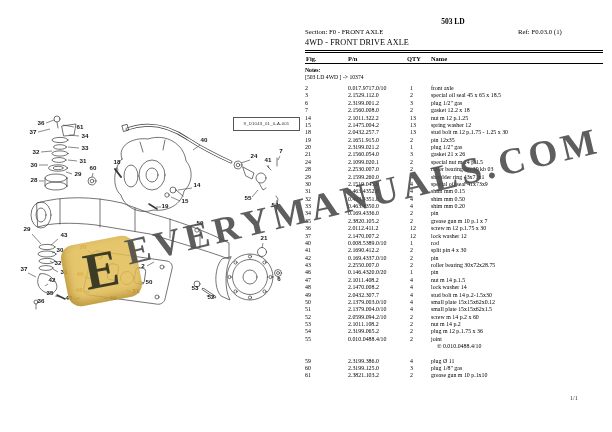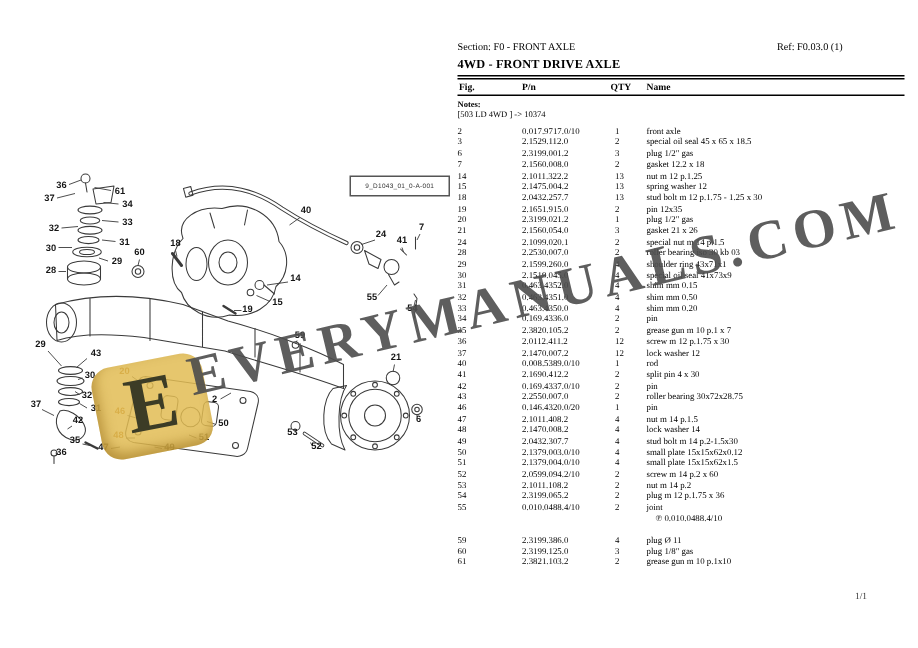--- a/index.html
+++ b/index.html
@@ -3,21 +3,21 @@
 <meta charset="utf-8">
 <style>
   html,body{margin:0;padding:0;background:#fff;}
   .page{position:relative;width:612px;height:432px;background:#ffffff;overflow:hidden;
         font-family:"Liberation Serif","DejaVu Serif",serif;color:#000;}
   
   .hdr-title{position:absolute;top:17px;left:305px;width:296px;text-align:center;
              font-weight:bold;font-size:7.5px;}
   .hdr-section{position:absolute;top:28px;left:305px;font-size:6.8px;}
   .hdr-ref{position:absolute;top:28px;left:518px;font-size:6.8px;}
-  .hdr-sub{position:absolute;top:37.5px;left:305px;font-weight:bold;font-size:8.2px;letter-spacing:.1px;}
+  .hdr-sub{position:absolute;top:37.5px;left:305px;font-weight:normal;font-size:8.2px;letter-spacing:.1px;}
   .rule{position:absolute;left:305px;width:298px;background:#000;}
   .r1{top:49.5px;height:1.7px;}
   .r2{top:52.4px;height:.8px;}
   .r3{top:62.8px;height:1.5px;}
   .colhdr{position:absolute;top:54.5px;font-weight:bold;font-size:6.4px;}
   .ch-fig{left:306px;} .ch-pn{left:348px;} .ch-qty{left:407px;} .ch-name{left:431px;}
   .notes-l{position:absolute;top:66.5px;left:305px;font-weight:bold;font-size:5.7px;}
   .notes-v{position:absolute;top:73.5px;left:305px;font-size:5.7px;}
   
   #rows{position:absolute;top:85px;left:305px;width:302px;font-size:5.9px;}
@@ -225,20 +225,21 @@
         <text x="143" y="268" text-anchor="middle" class="co">2</text>
         <line x1="263" y1="243" x2="262" y2="248" stroke="#3a3a3a" stroke-width="0.6"></line>
         <text x="264" y="240" text-anchor="middle" class="co">21</text>
         <line x1="278" y1="278" x2="278" y2="276" stroke="#3a3a3a" stroke-width="0.6"></line>
         <text x="279" y="281" text-anchor="middle" class="co">6</text>
       </g>
   </svg>
 
   <div class="dlabel">9_D1043_01_0-A-001</div>
 
+  <div class="hdr-title">503 LD</div>
   <div class="hdr-section">Section: F0 - FRONT AXLE</div>
   <div class="hdr-ref">Ref: F0.03.0 (1)</div>
   <div class="hdr-sub">4WD - FRONT DRIVE AXLE</div>
   <div class="rule r1"></div>
   <div class="rule r2"></div>
   <div class="colhdr ch-fig">Fig.</div>
   <div class="colhdr ch-pn">P/n</div>
   <div class="colhdr ch-qty">QTY</div>
   <div class="colhdr ch-name">Name</div>
   <div class="rule r3"></div>

